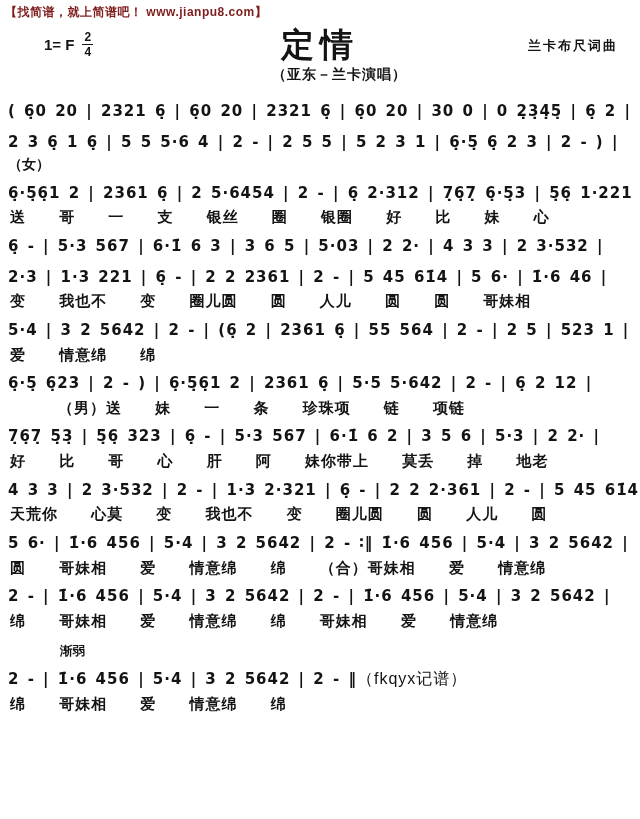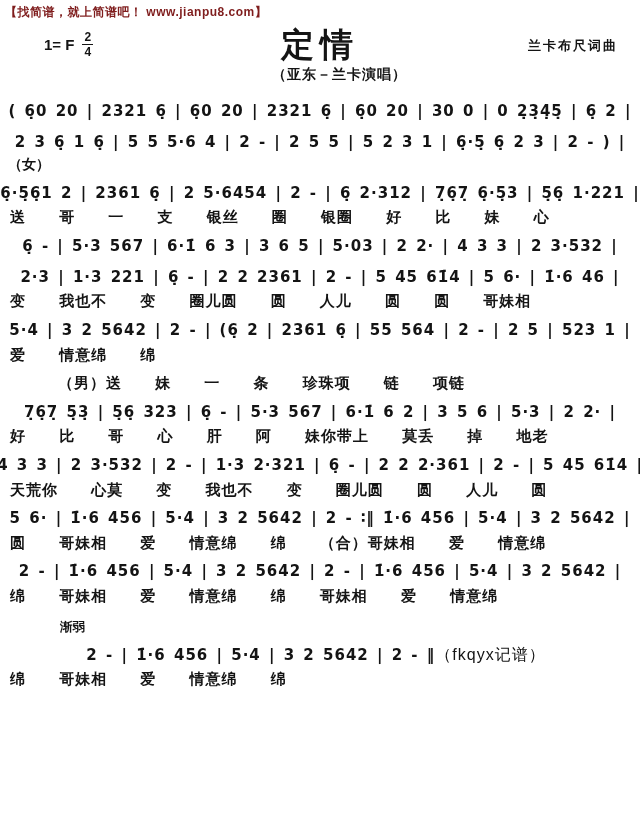--- a/index.html
+++ b/index.html
@@ -21,21 +21,21 @@
   .frac .num{font-size:12px;font-weight:bold;padding:0 2px 1px 2px;border-bottom:1.5px solid #141414;}
   .frac .den{font-size:12px;font-weight:bold;padding-top:1px;}
   .title{
     text-align:center;font-size:33px;font-weight:bold;letter-spacing:6px;
     padding-top:6px;line-height:1.1;
   }
   .subtitle{text-align:center;font-size:14px;font-weight:bold;margin-top:3px;letter-spacing:1px;margin-left:39px;}
   .credit{position:absolute;right:22px;top:16px;font-size:13px;font-weight:bold;letter-spacing:2px;}
   #score{padding:6px 8px 0 8px;}
   .system{margin-bottom:9px;}
-  .notes-row{display:flex;justify-content:center;align-items:baseline;}
+  .notes-row{display:flex;justify-content:flex-start;align-items:baseline;}
   .notes{
     font-family:"DejaVu Sans","Liberation Sans",sans-serif;
     font-size:15px;font-weight:bold;letter-spacing:1px;word-spacing:2px;
     white-space:nowrap;line-height:1.45;
   }
   .right-note{font-size:16px;font-weight:normal;letter-spacing:1px;padding-right:8px;}
   .lyrics{
     font-size:15px;font-weight:bold;word-spacing:28px;letter-spacing:1px;
     margin-top:3px;padding-left:2px;white-space:nowrap;line-height:1.3;
   }
@@ -91,20 +91,23 @@
         </div>
         <div class="lyrics">变 我也不 变 圈儿圆 圆 人儿 圆 圆 哥妹相</div>
       </div>
       <div class="system">
         <div class="notes-row">
           <span class="notes">5·4 | 3 2 5642 | 2 - | (6̣ 2 | 2361 6̣ | 55 564 | 2 - | 2 5 | 523 1 |</span>
         </div>
         <div class="lyrics">爱 情意绵 绵</div>
       </div>
       <div class="system">
+        <div class="notes-row">
+          <span class="notes">6̣·5̣ 6̣23 | 2 - ) | 6̣·5̣6̣1 2 | 2361 6̣ | 5·5 5·642 | 2 - | 6̣ 2 12 |</span>
+        </div>
         <div class="lyrics">　　　（男）送 妹 一 条 珍珠项 链 项链</div>
       </div>
       <div class="system">
         <div class="notes-row">
           <span class="notes">7̣6̣7̣ 5̣3̣ | 5̣6̣ 323 | 6̣ - | 5·3 567 | 6·1̇ 6 2 | 3 5 6 | 5·3 | 2 2· |</span>
         </div>
         <div class="lyrics">好 比 哥 心 肝 阿 妹你带上 莫丢 掉 地老</div>
       </div>
       <div class="system">
         <div class="notes-row">

